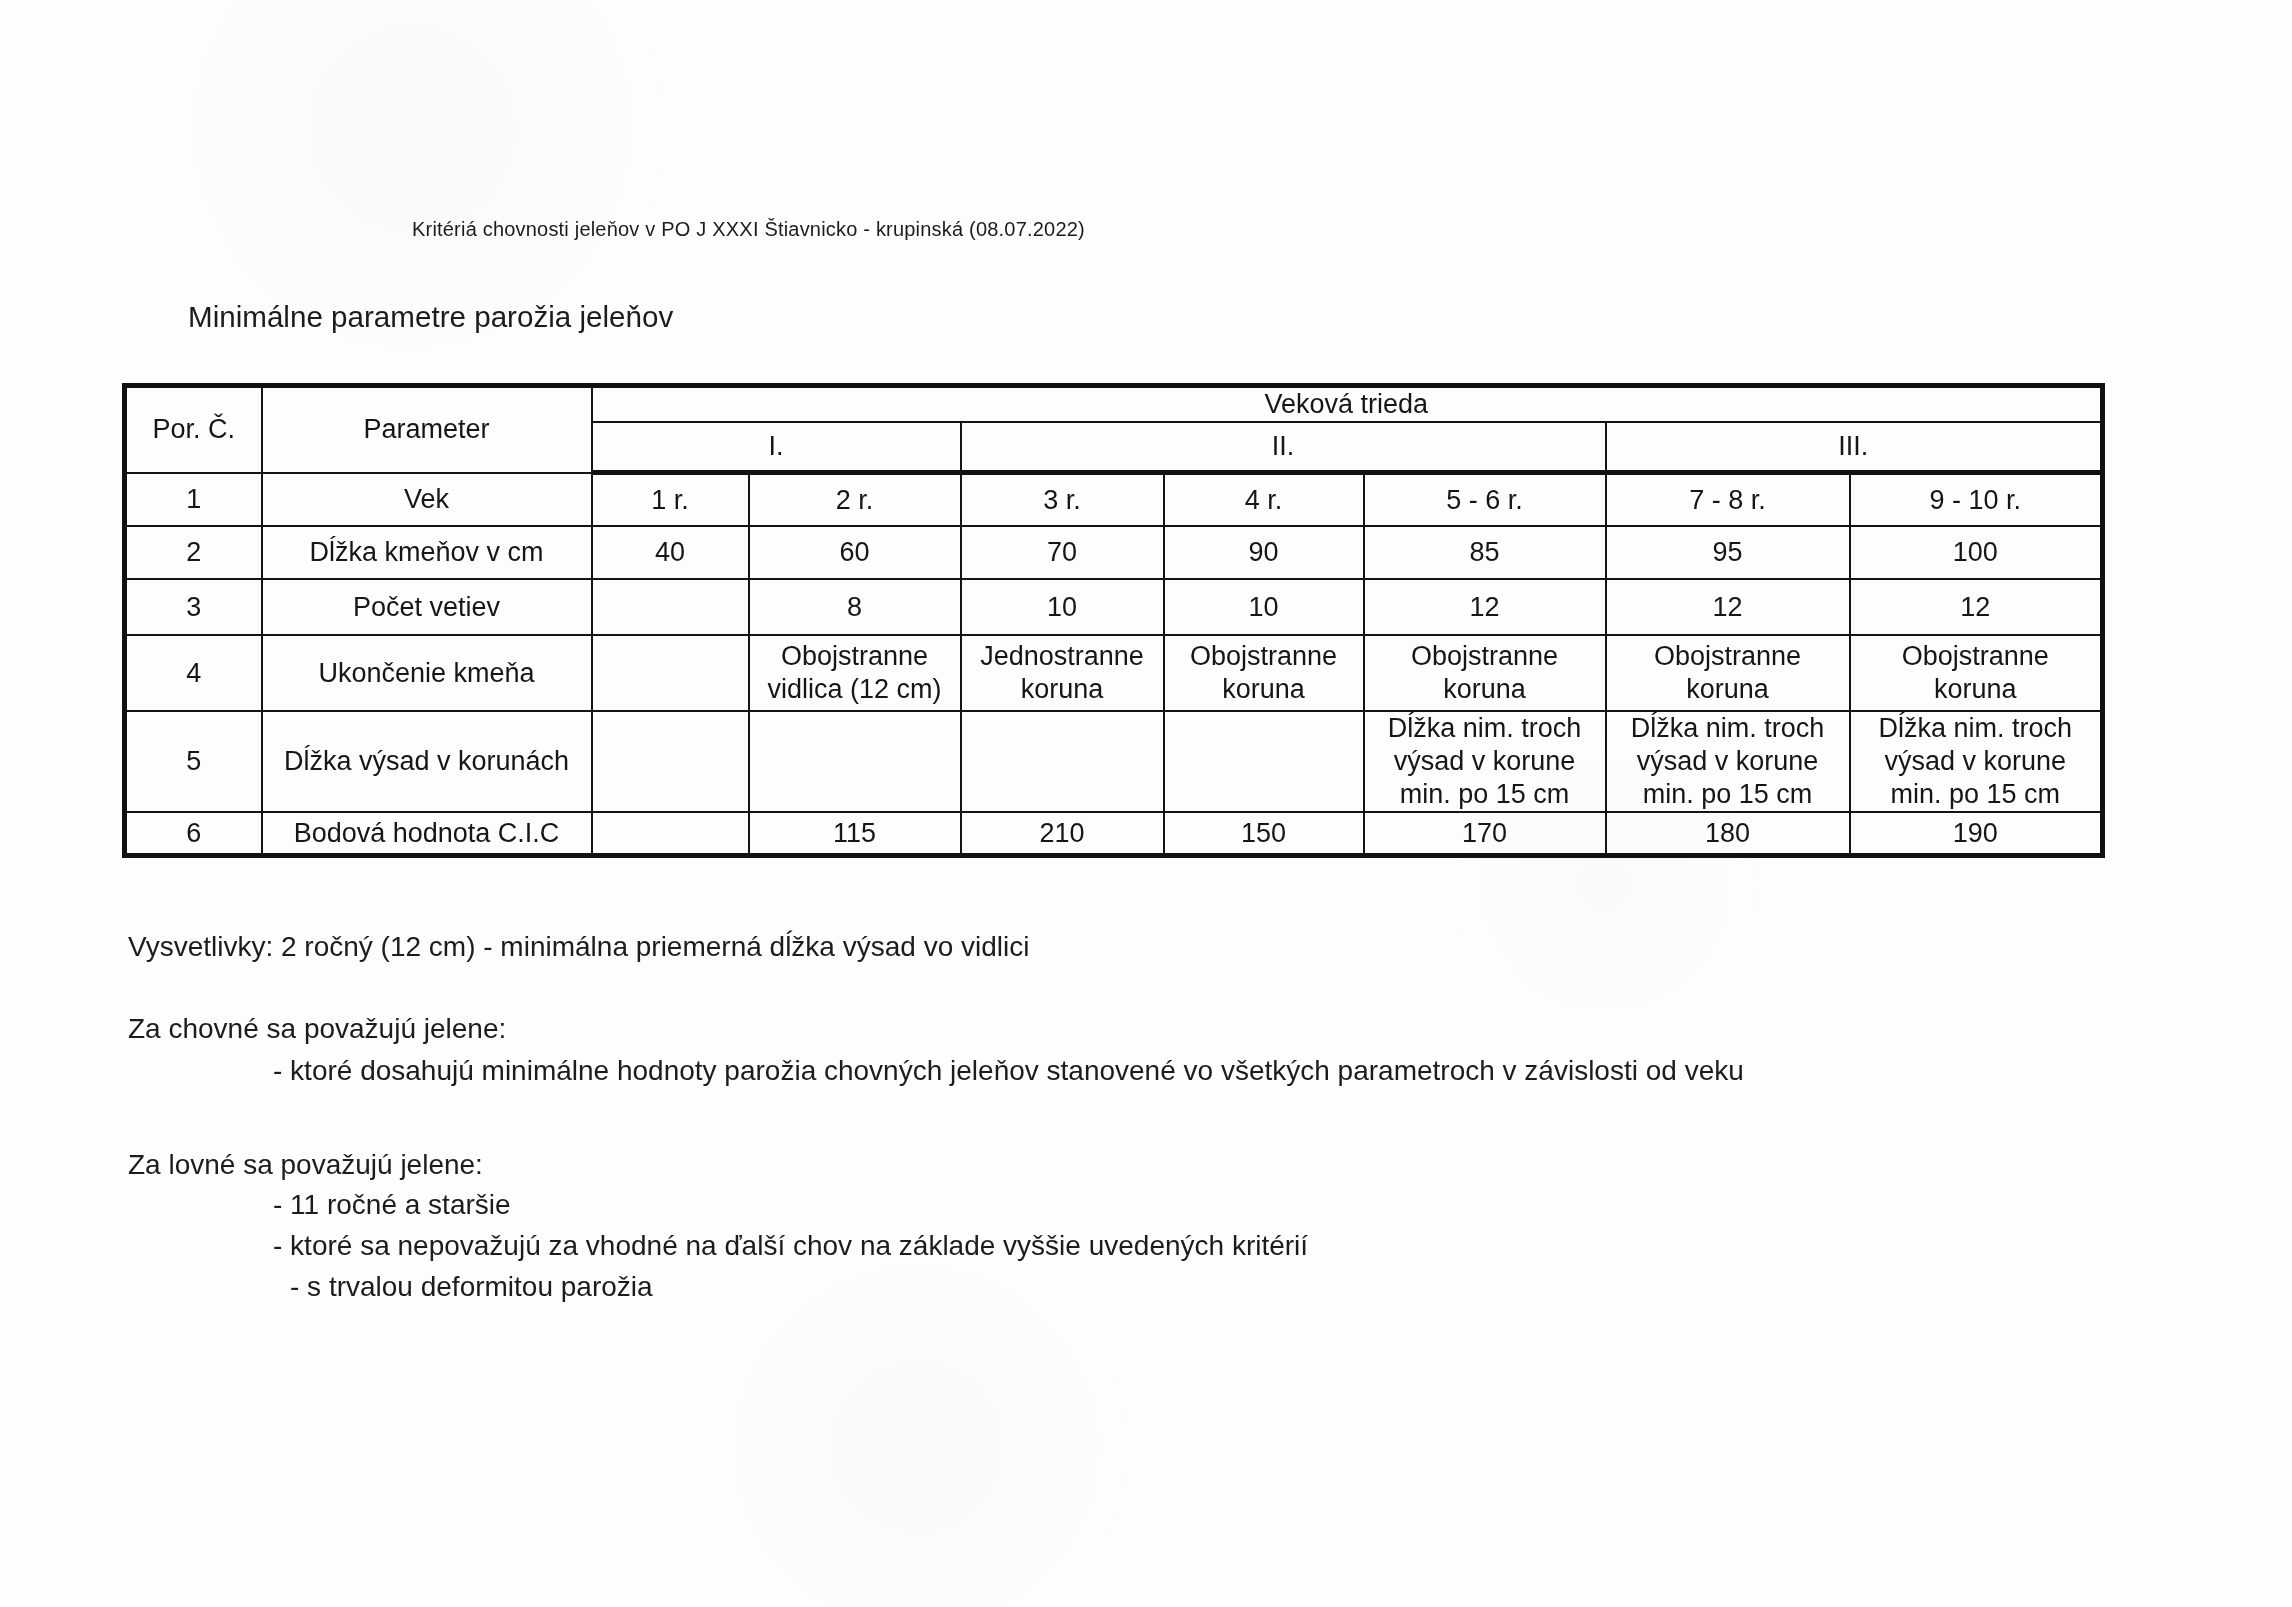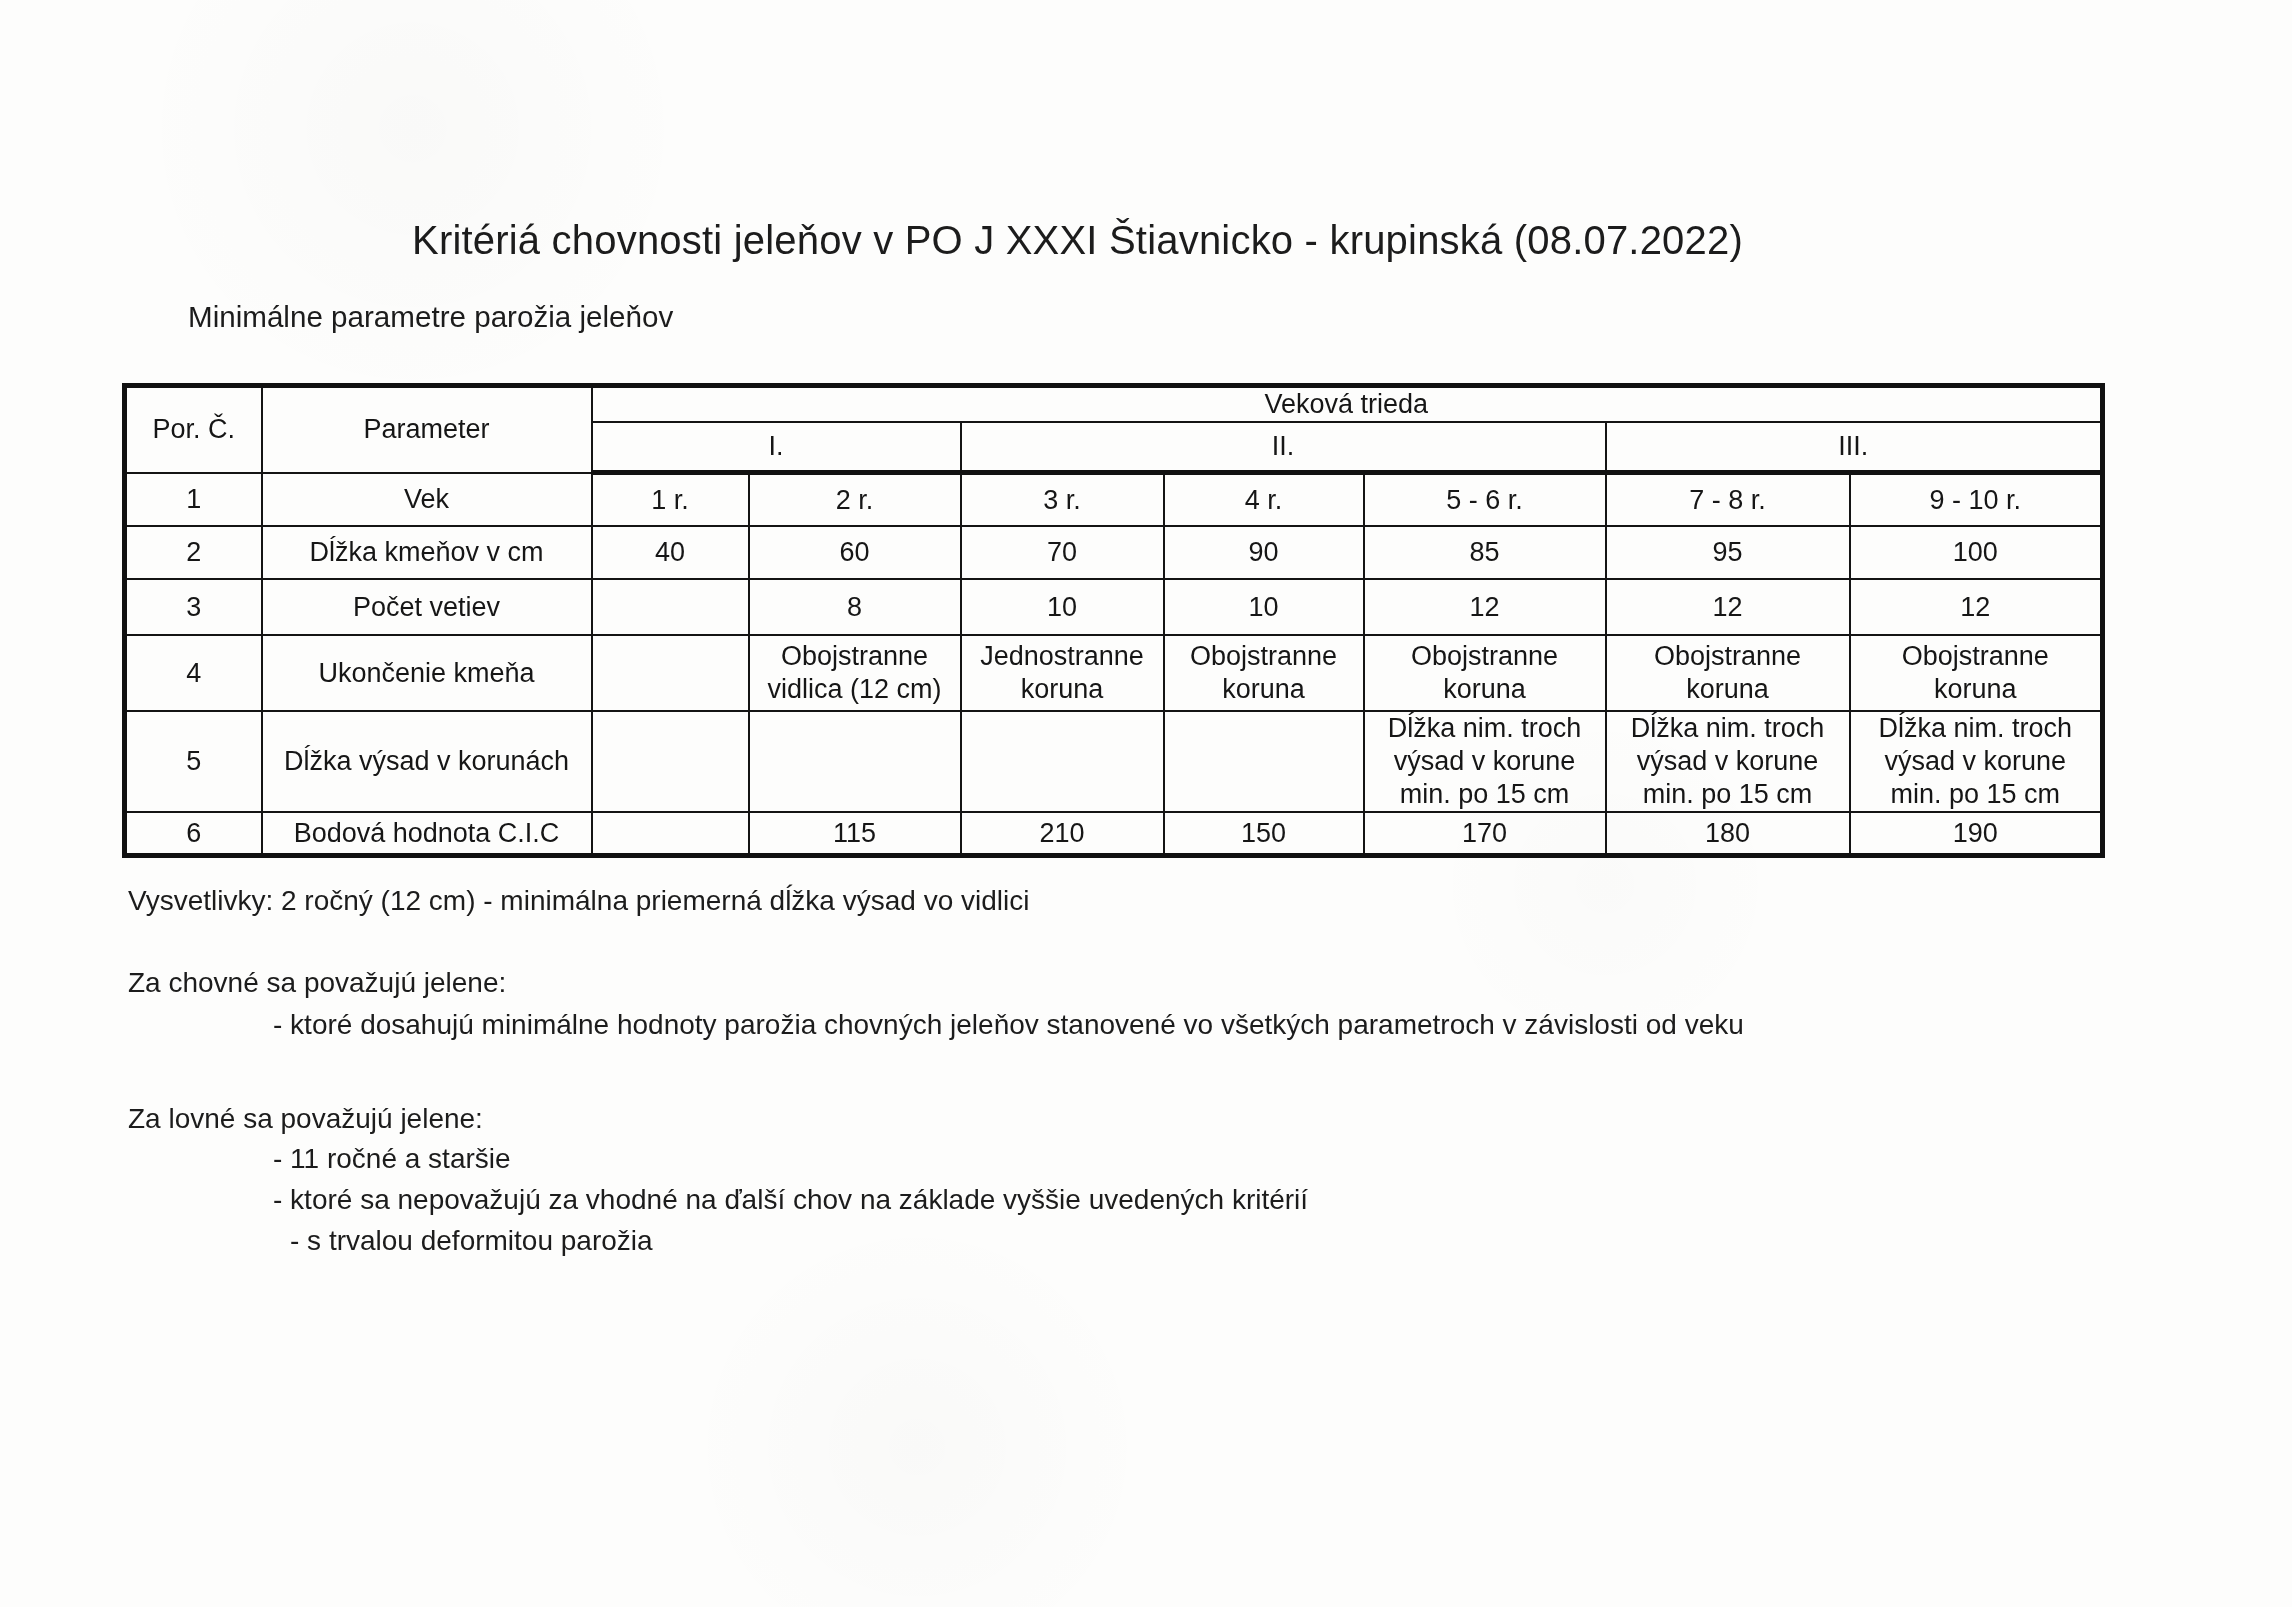--- a/index.html
+++ b/index.html
@@ -16,21 +16,21 @@
       radial-gradient(circle at 18% 8%, rgba(0,0,0,0.015), transparent 12%),
       radial-gradient(circle at 70% 55%, rgba(0,0,0,0.012), transparent 10%),
       radial-gradient(circle at 40% 90%, rgba(0,0,0,0.015), transparent 12%),
       #fdfdfc;
     overflow: hidden;
   }
   .doc-title {
     position: absolute;
     left: 412px;
     top: 218px;
-    font-size: 40px;
+    font-size: 20px;
     letter-spacing: 0.2px;
     white-space: nowrap;
   }
   .doc-subtitle {
     position: absolute;
     left: 188px;
     top: 300px;
     font-size: 29.6px;
     white-space: nowrap;
   }
@@ -69,21 +69,21 @@
   td.multiline { white-space: pre-line; }
   td.left-note { text-align: left; padding-left: 7.2px; white-space: pre-line; }
   tr td { border-top-width: 3.6px; border-bottom-width: 3.6px; }
   .notes {
     position: absolute;
     left: 128px;
     top: 880px;
     font-size: 28px;
     line-height: 1.5;
   }
-  .note-line { position: absolute; white-space: nowrap; }
+  .note-line { position: absolute; white-space: nowrap; margin-top: 46px; }
   .n-vysvetlivky { left: 0px;  top: 0px; }
   .n-chovne      { left: 0px;  top: 82px; }
   .n-chovne-i1   { left: 145px; top: 124px; }
   .n-lovne       { left: 0px;  top: 218px; }
   .n-lovne-i1    { left: 145px; top: 258px; }
   .n-lovne-i2    { left: 145px; top: 299px; }
   .n-lovne-i3    { left: 162px; top: 340px; }
 </style>
 </head>
 <body>

